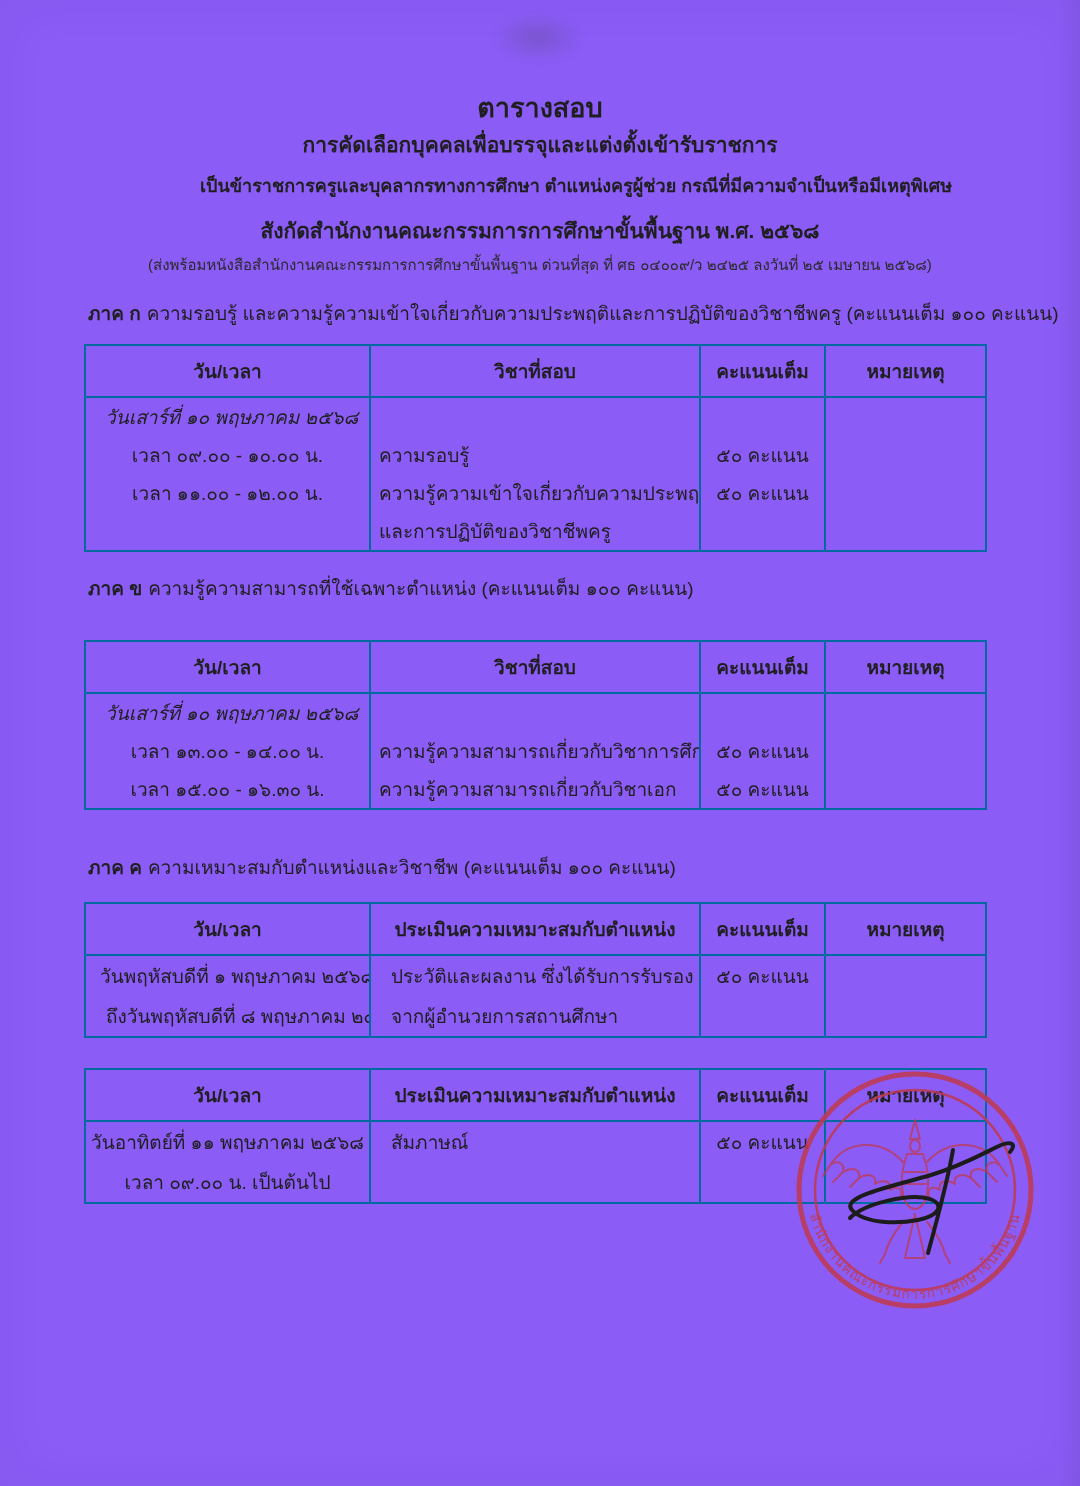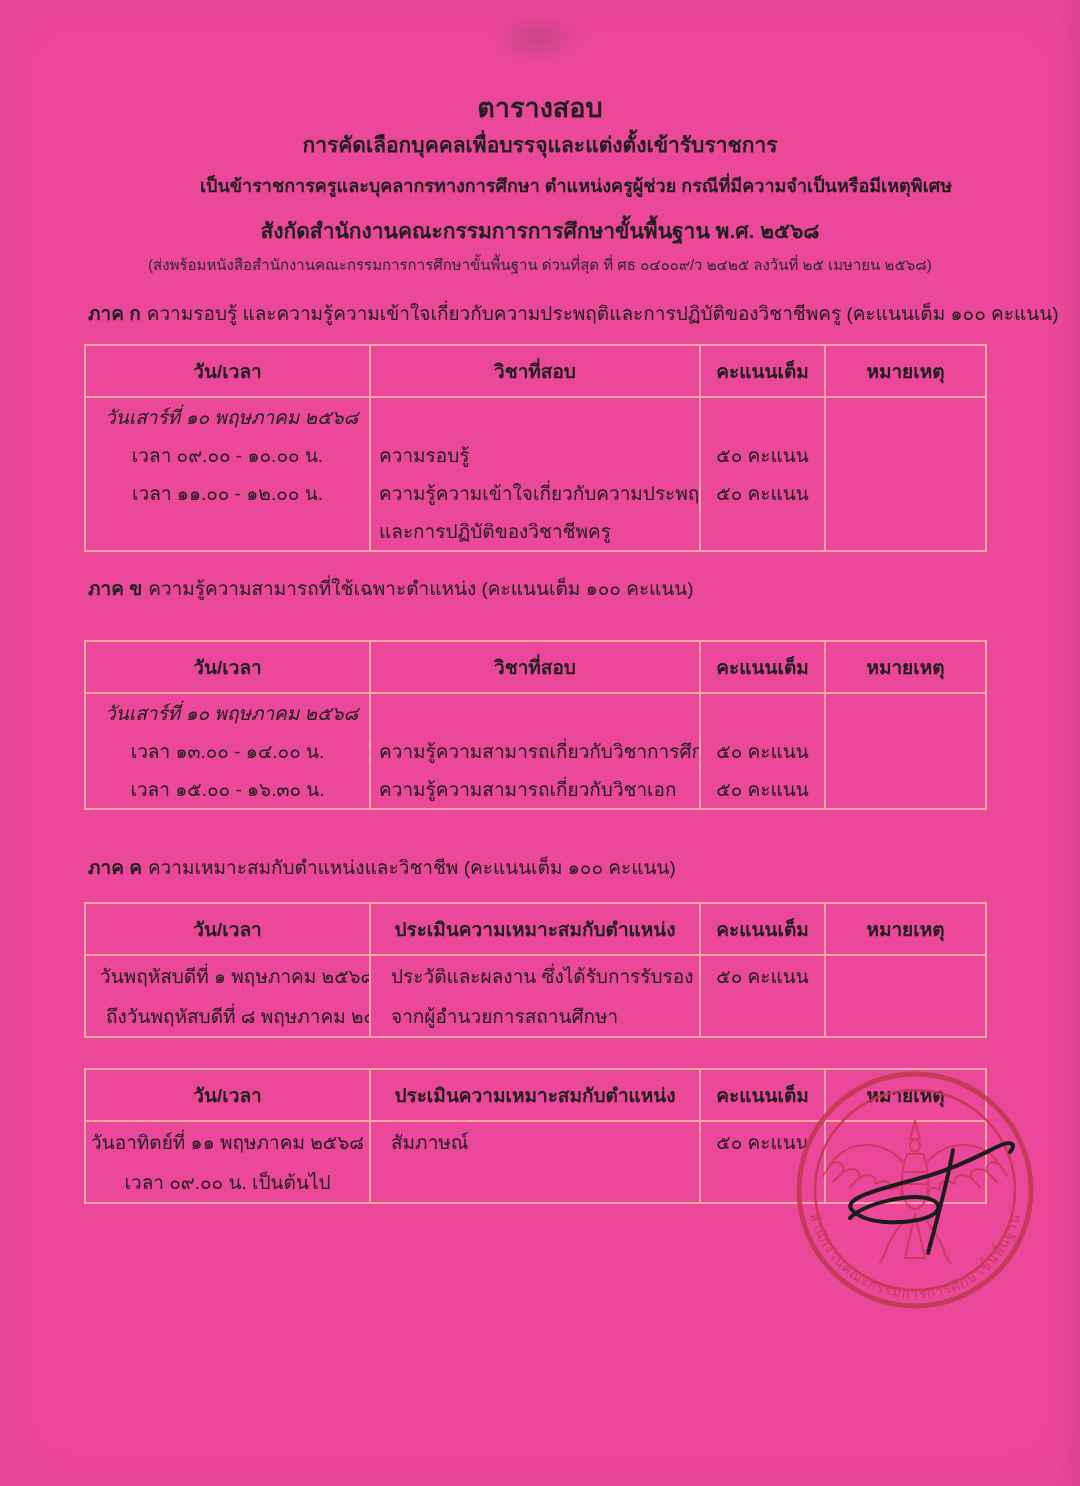--- a/index.html
+++ b/index.html
@@ -1,20 +1,20 @@
 <!DOCTYPE html>
 <html><head>
 <meta charset="utf-8">
 <style>
   html,body{margin:0;padding:0;background:#e8e8e6;}
   .page{
     position:relative;
     width:1080px;height:1486px;
     margin:0 auto;
-    background:#ec4899;
+    background:#8b5cf6;
     font-family:"Liberation Sans","DejaVu Sans",sans-serif;
     color:#1f1f1f;
     overflow:hidden;
     box-shadow:inset 0 0 60px rgba(0,0,0,0.035);
   }
   .smudge{
     position:absolute;left:492px;top:14px;width:92px;height:48px;
     background:radial-gradient(ellipse at center, rgba(60,60,60,0.22), rgba(60,60,60,0) 70%);
     filter:blur(4px);
   }
@@ -30,21 +30,21 @@
   .refnote{top:253px;font-size:15px;color:#2b2b2b;}
   .sec-head{position:absolute;left:88px;font-size:19px;white-space:nowrap;}
   .sec-head .lbl{font-weight:bold;margin-right:6px;}
   .sec-a{top:298px;} .sec-b{top:573px;} .sec-c{top:852px;}
 
   table.exam{
     position:absolute;left:84px;border-collapse:collapse;
     table-layout:fixed;width:901px;font-size:19px;
   }
   .tbl-a{top:344px;} .tbl-b{top:640px;} .tbl-c1{top:902px;} .tbl-c2{top:1068px;}
-  table.exam th, table.exam td{border:2px solid #fca5a5;padding:0;}
+  table.exam th, table.exam td{border:2px solid #0369a1;padding:0;}
   table.exam th{height:50px;font-weight:bold;text-align:center;font-size:19px;}
   table.exam td{vertical-align:top;}
   .col-dt{width:285px;} .col-sj{width:330px;} .col-sc{width:125px;} .col-rm{width:161px;}
   .pad-a{padding-top:6px;padding-bottom:8px;}
   .pad-b{padding-top:6px;padding-bottom:10px;}
   .pad-c{padding-top:6px;padding-bottom:8px;text-align:center;}
   .pad-d{padding-top:4px;padding-bottom:14px;}
   .ln{height:38px;display:flex;align-items:center;white-space:nowrap;overflow:hidden;}
   .ln40{height:40px;display:flex;align-items:center;white-space:nowrap;overflow:hidden;}
   .jc{justify-content:center;}

